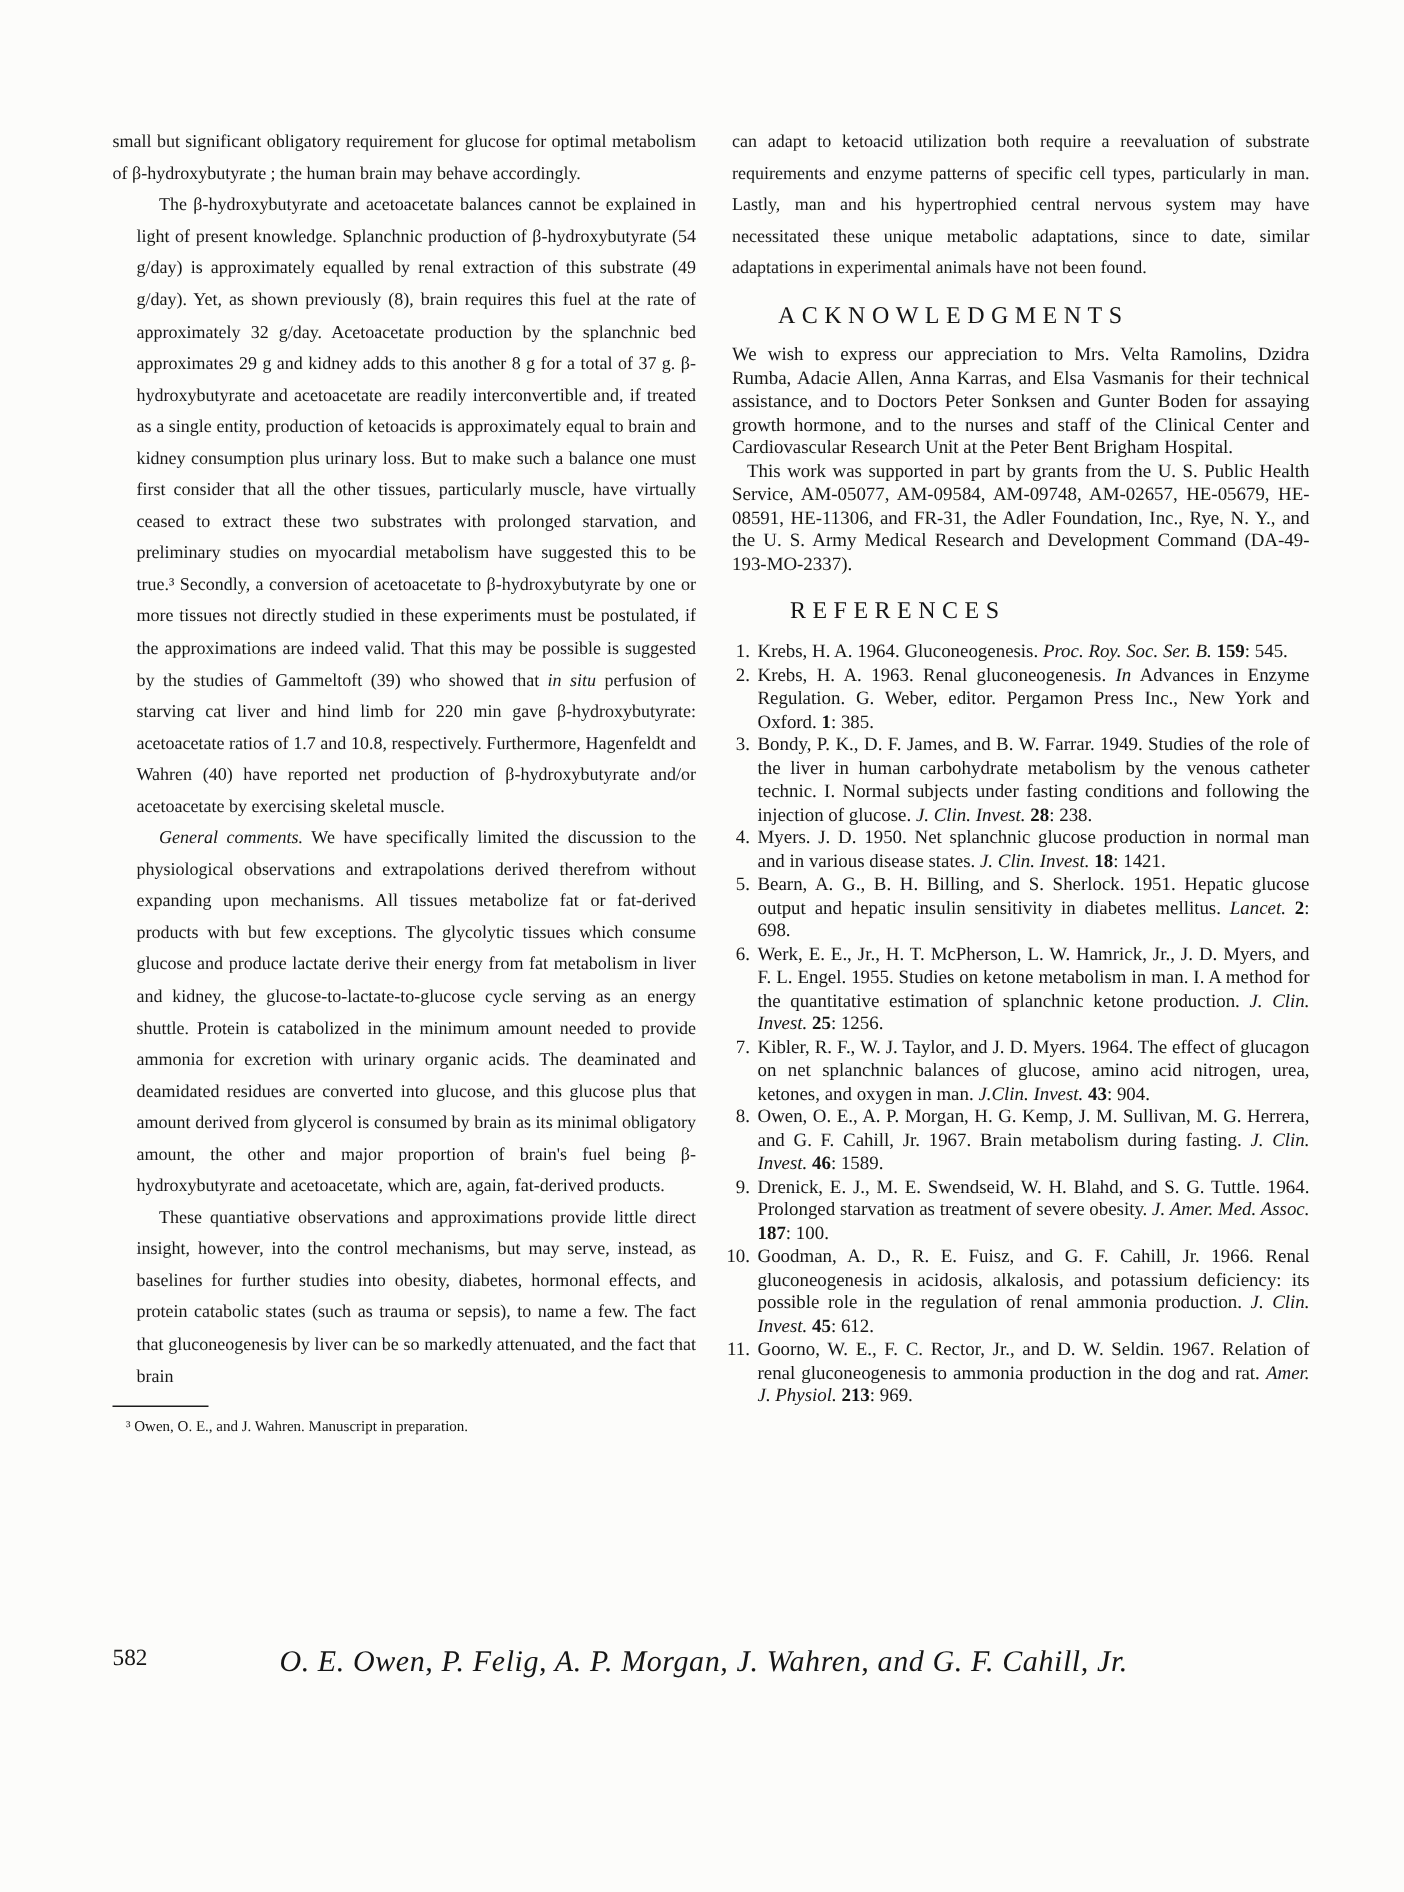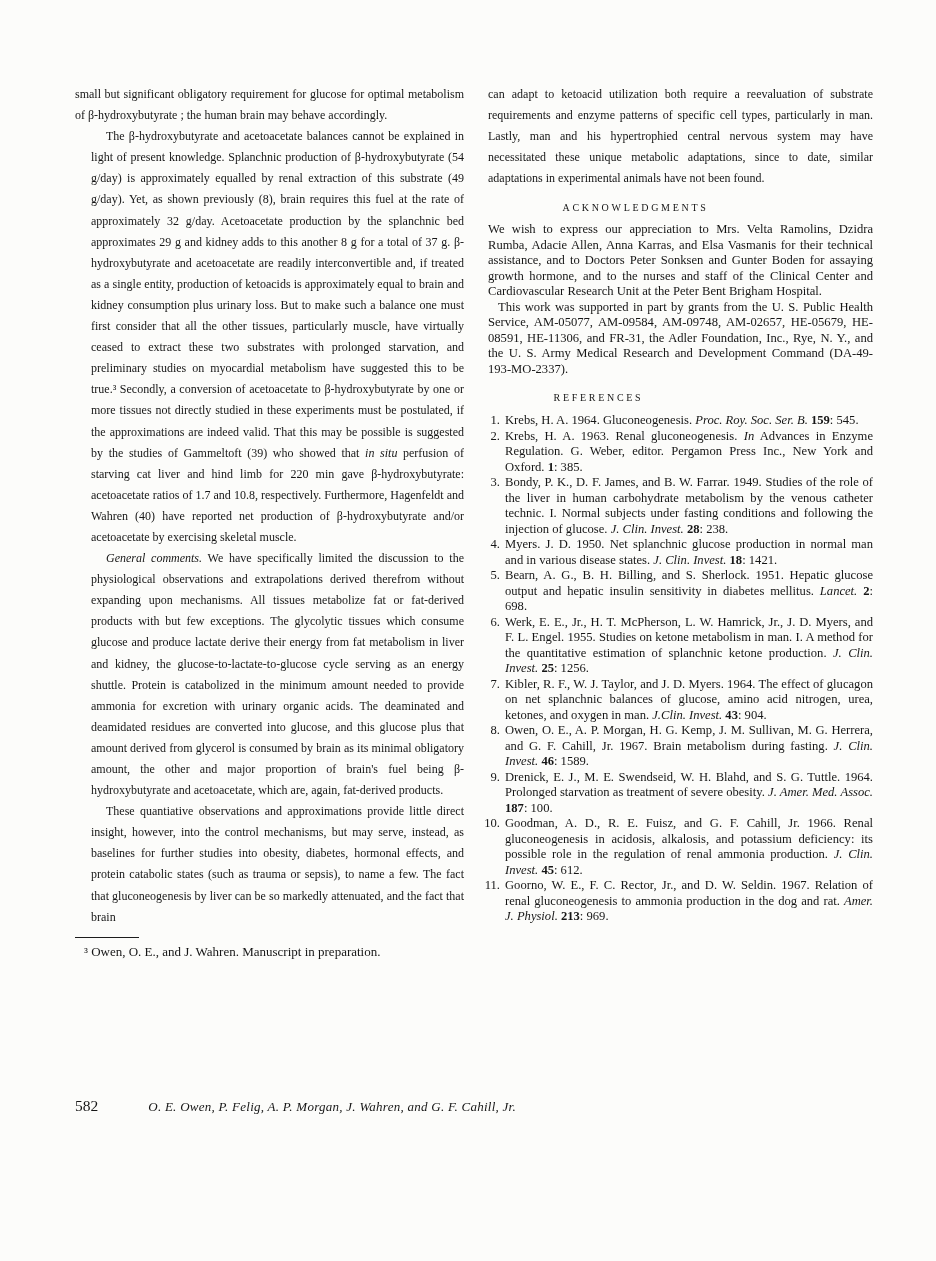--- a/index.html
+++ b/index.html
@@ -31,21 +31,21 @@
     margin:0;
     font-size:12.6px;
     line-height:15.5px;
     text-align:justify;
     hyphens:auto;
     -webkit-hyphens:auto;
   }
   .small-par.ind { text-indent:10px; }
 
   .sec-head {
-    font-size:10px;
+    font-size:16px;
     font-weight:normal;
     letter-spacing:0.27em;
     text-align:center;
     white-space:nowrap;
   }
   .sec-head.ack  { margin:13px 90px 9px 0; }
   .sec-head.refs { margin:15px 164px 10px 0;text-align:center; }
 
   .ref-list { margin:0; }
   .ref {
@@ -67,36 +67,37 @@
   }
 
   .fn-rule {
     width:64px;
     height:0;
     border-top:1.6px solid #1c1c1c;
     margin-top:9px;
   }
   .footnote {
     margin:6px 0 0 0;
-    font-size:13px;
+    font-size:10px;
     line-height:16px;
     text-indent:9px;
     text-align:justify;
   }
 
   .footer {
     position:absolute;
     left:75px; top:1097px;
     display:flex;
-    align-items:flex-end;
+    align-items:flex-start;
+    gap:38px;
   }
   .pagenum { font-size:15.5px; }
   .authors {
     margin-left:50px;
-    font-size:13px;
+    font-size:20px;
     font-style:italic;
     letter-spacing:0.02em;
     white-space:nowrap;
   }
 
   i { font-style:italic; }
   b { font-weight:bold; }
 </style>
 </head>
 <body>

